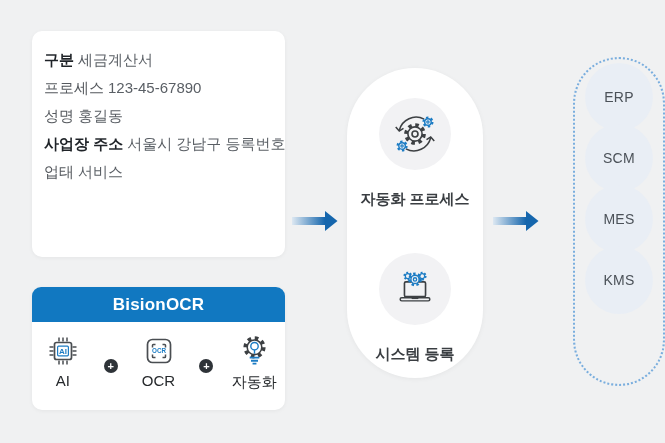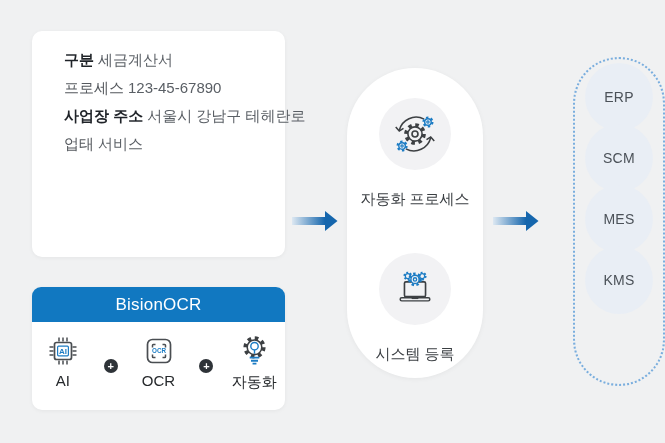--- a/index.html
+++ b/index.html
@@ -10,31 +10,31 @@
     position:relative;overflow:hidden;
   }
   .stage{position:absolute;inset:0}
 
   
   .card{
     position:absolute;background:#fff;border-radius:10px;
     box-shadow:0 1px 4px rgba(0,0,0,.05);
   }
   .doc-card{left:32px;top:31px;width:253px;height:226px;
-    padding:15px 32px;box-sizing:border-box}
+    padding:15px 12px;box-sizing:border-box}
   .doc-line{font-size:15px;line-height:28px;color:#5a5f65;white-space:nowrap}
   .doc-line .lb{color:#55595e;margin-right:4px}
   .doc-line.bold .lb{font-weight:bold;color:#1f2328}
 
   
   .prod-card{left:32px;top:287px;width:253px;height:123px}
   .prod-header{
     height:35px;background:#1178c1;border-radius:9px 9px 0 0;
     display:flex;align-items:center;justify-content:center;
-    color:#fff;font-weight:normal;font-size:17px;letter-spacing:.2px;
+    color:#fff;font-weight:bold;font-size:17px;letter-spacing:.2px;
   }
   .prod-body{display:flex;justify-content:center;align-items:flex-start;
     gap:10px;padding-top:11px}
   .feature{display:flex;flex-direction:column;align-items:center;width:62px}
   .feature .flabel{font-size:15px;color:#26292c;margin-top:3px;white-space:nowrap}
   .plus{
     width:14px;height:14px;border-radius:50%;background:#2e3338;color:#fff;
     font-size:11px;line-height:14px;text-align:center;font-weight:bold;
     margin-top:26px;flex:0 0 auto;
   }
@@ -42,21 +42,21 @@
   
   .arrow{position:absolute;width:46px;height:22px}
   .arrow-1{left:292px;top:210px}
   .arrow-2{left:493px;top:210px}
 
   
   .mid-pill{
     position:absolute;left:347px;top:68px;width:136px;height:310px;
     background:#fff;border-radius:68px;box-shadow:0 1px 5px rgba(0,0,0,.05);
     display:flex;flex-direction:column;align-items:center;
-    padding-top:30px;box-sizing:border-box;
+    padding-top:30px;box-sizing:border-box;font-weight:bold;
   }
   .step{display:flex;flex-direction:column;align-items:center}
   .step + .step{margin-top:44px}
   .step-circle{
     width:72px;height:72px;border-radius:50%;background:#f2f2f4;
     display:flex;align-items:center;justify-content:center;
   }
   .step-label{font-size:15px;color:#3a3e42;margin-top:20px;white-space:nowrap}
 
   
@@ -77,22 +77,25 @@
 
 <div class="stage">
 
   <div class="card doc-card">
     <div class="doc-line bold">
       <span class="lb">구분</span><span class="vl">세금계산서</span>
     </div>
     <div class="doc-line">
       <span class="lb">프로세스</span><span class="vl">123-45-67890</span>
     </div>
+    <div class="doc-line">
+      <span class="lb">성명</span><span class="vl">홍길동</span>
+    </div>
     <div class="doc-line bold">
-      <span class="lb">사업장 주소</span><span class="vl">서울시 강남구 테헤란로</span>
+      <span class="lb">사업장 주소</span><span class="vl">서울시 강남구 등록번호</span>
     </div>
     <div class="doc-line">
       <span class="lb">업태</span><span class="vl">서비스</span>
     </div>
   </div>
 
   <div class="card prod-card">
     <div class="prod-header">BisionOCR</div>
     <div class="prod-body">
 

